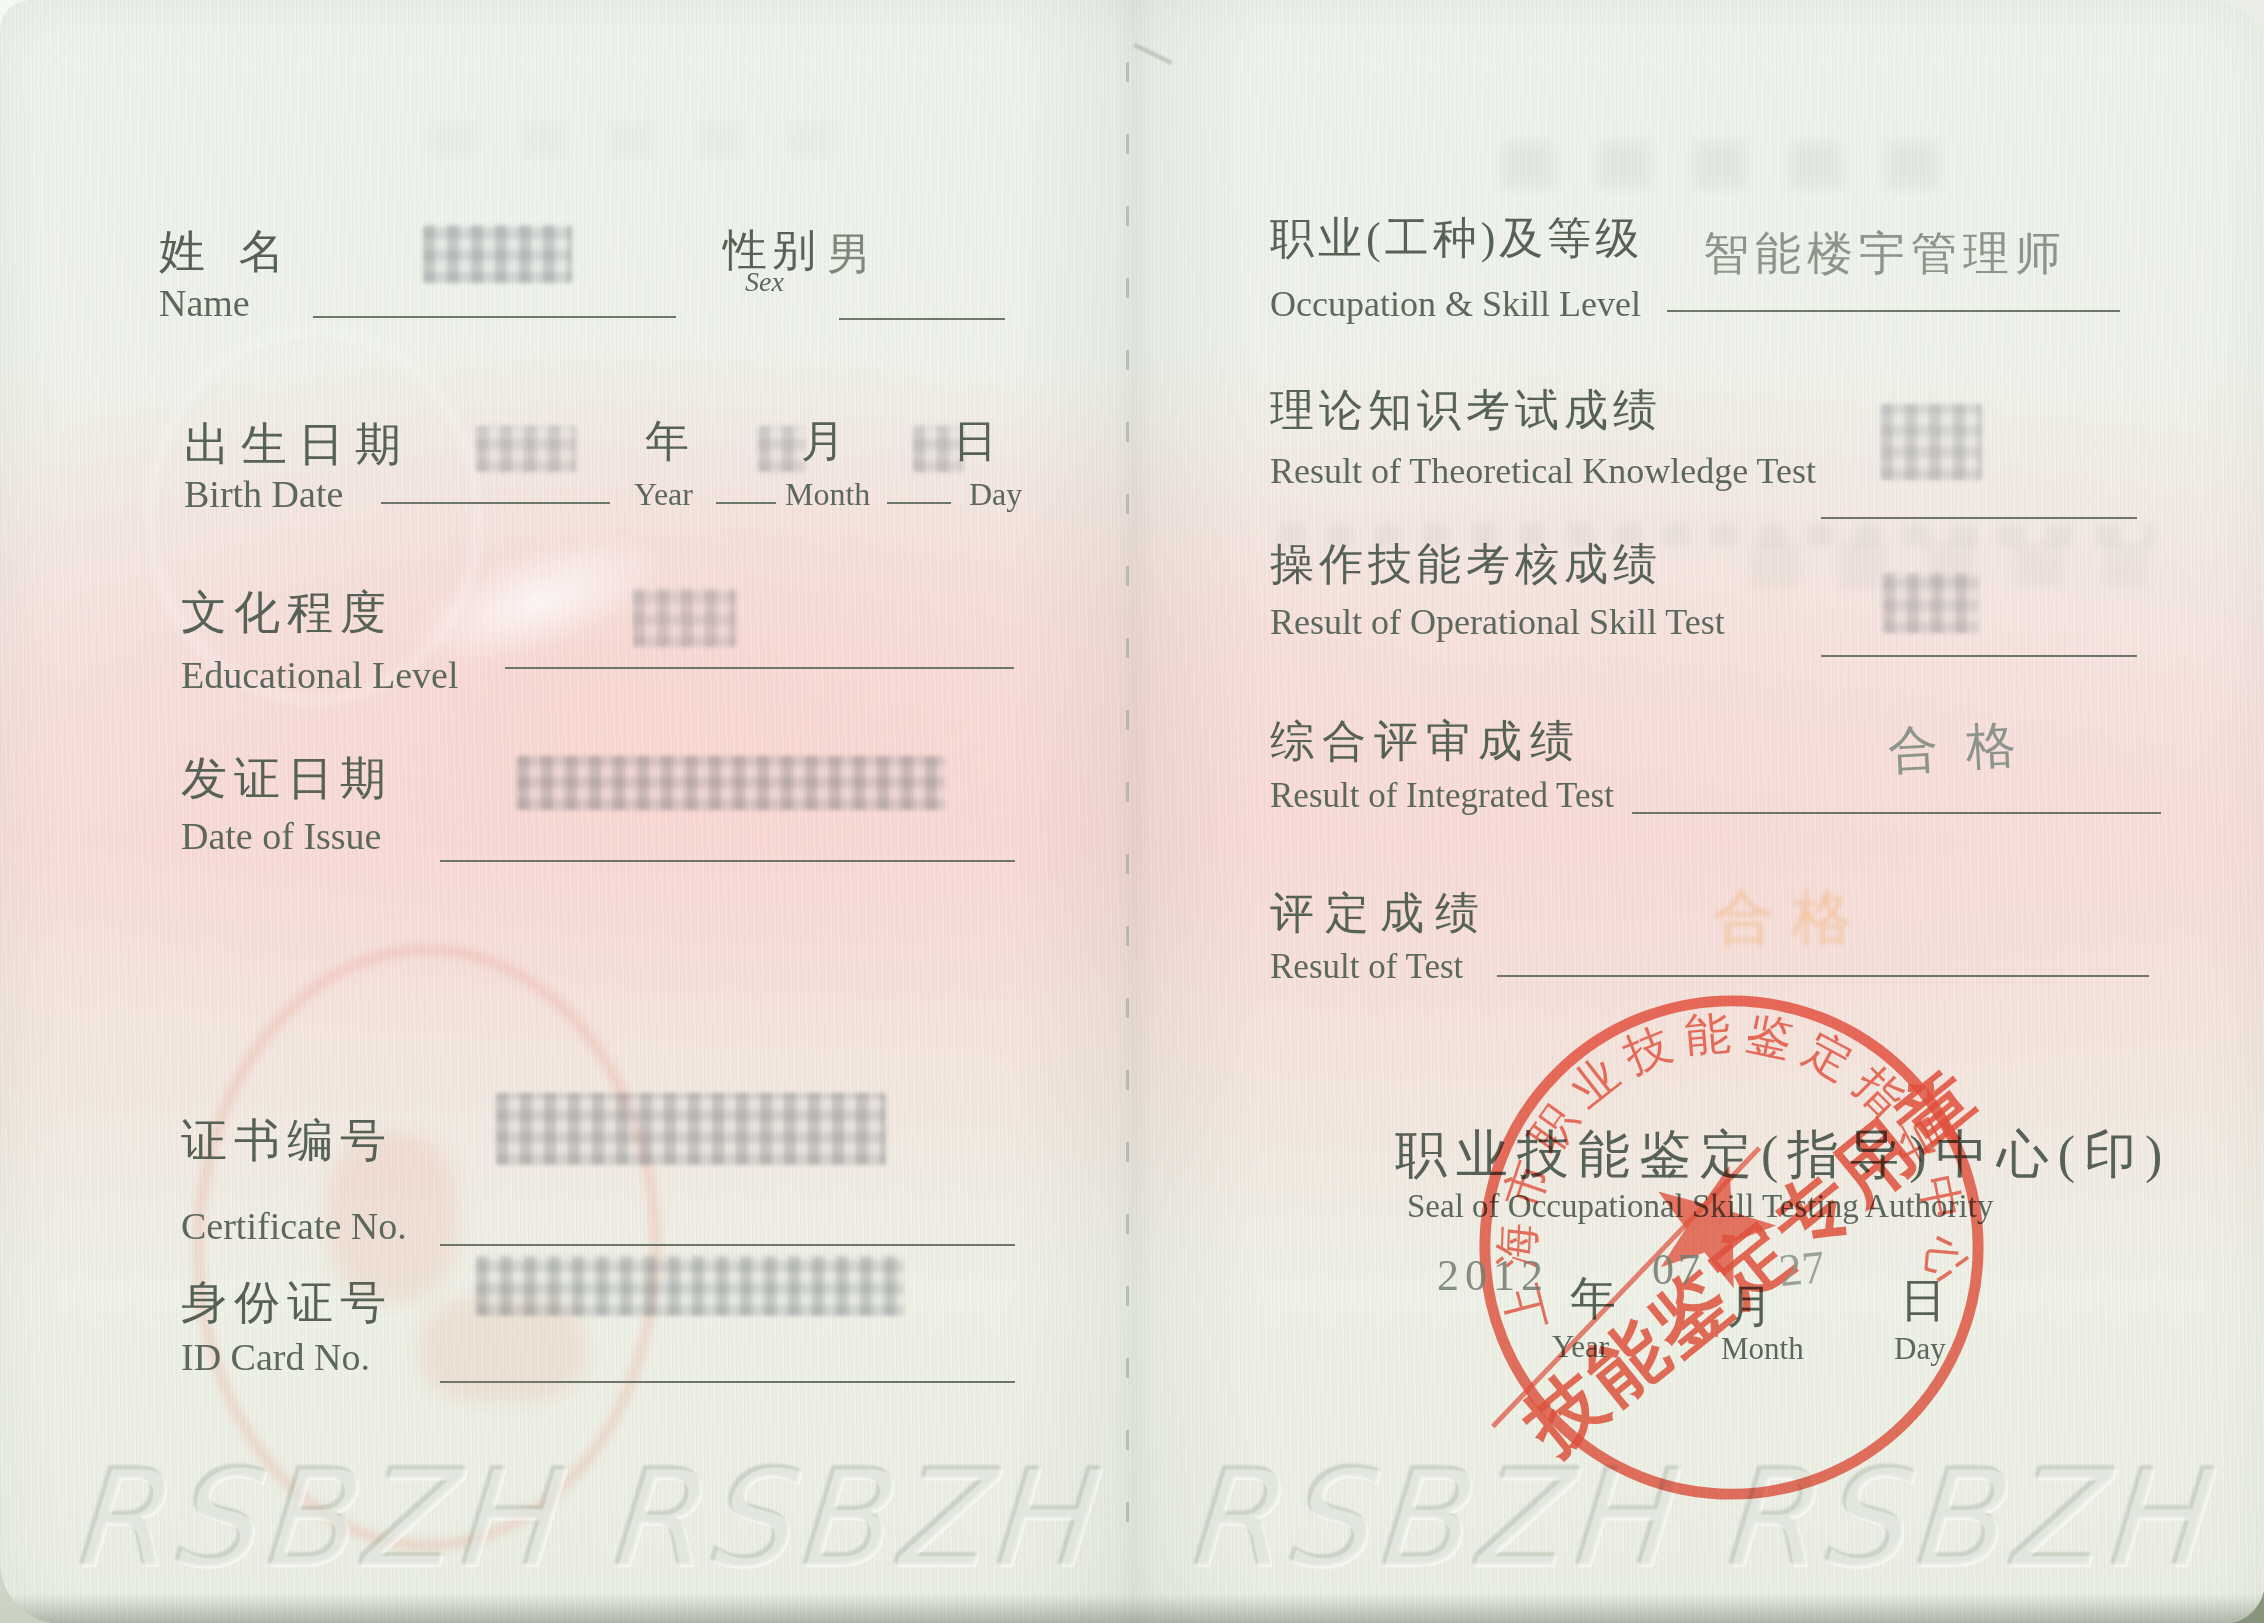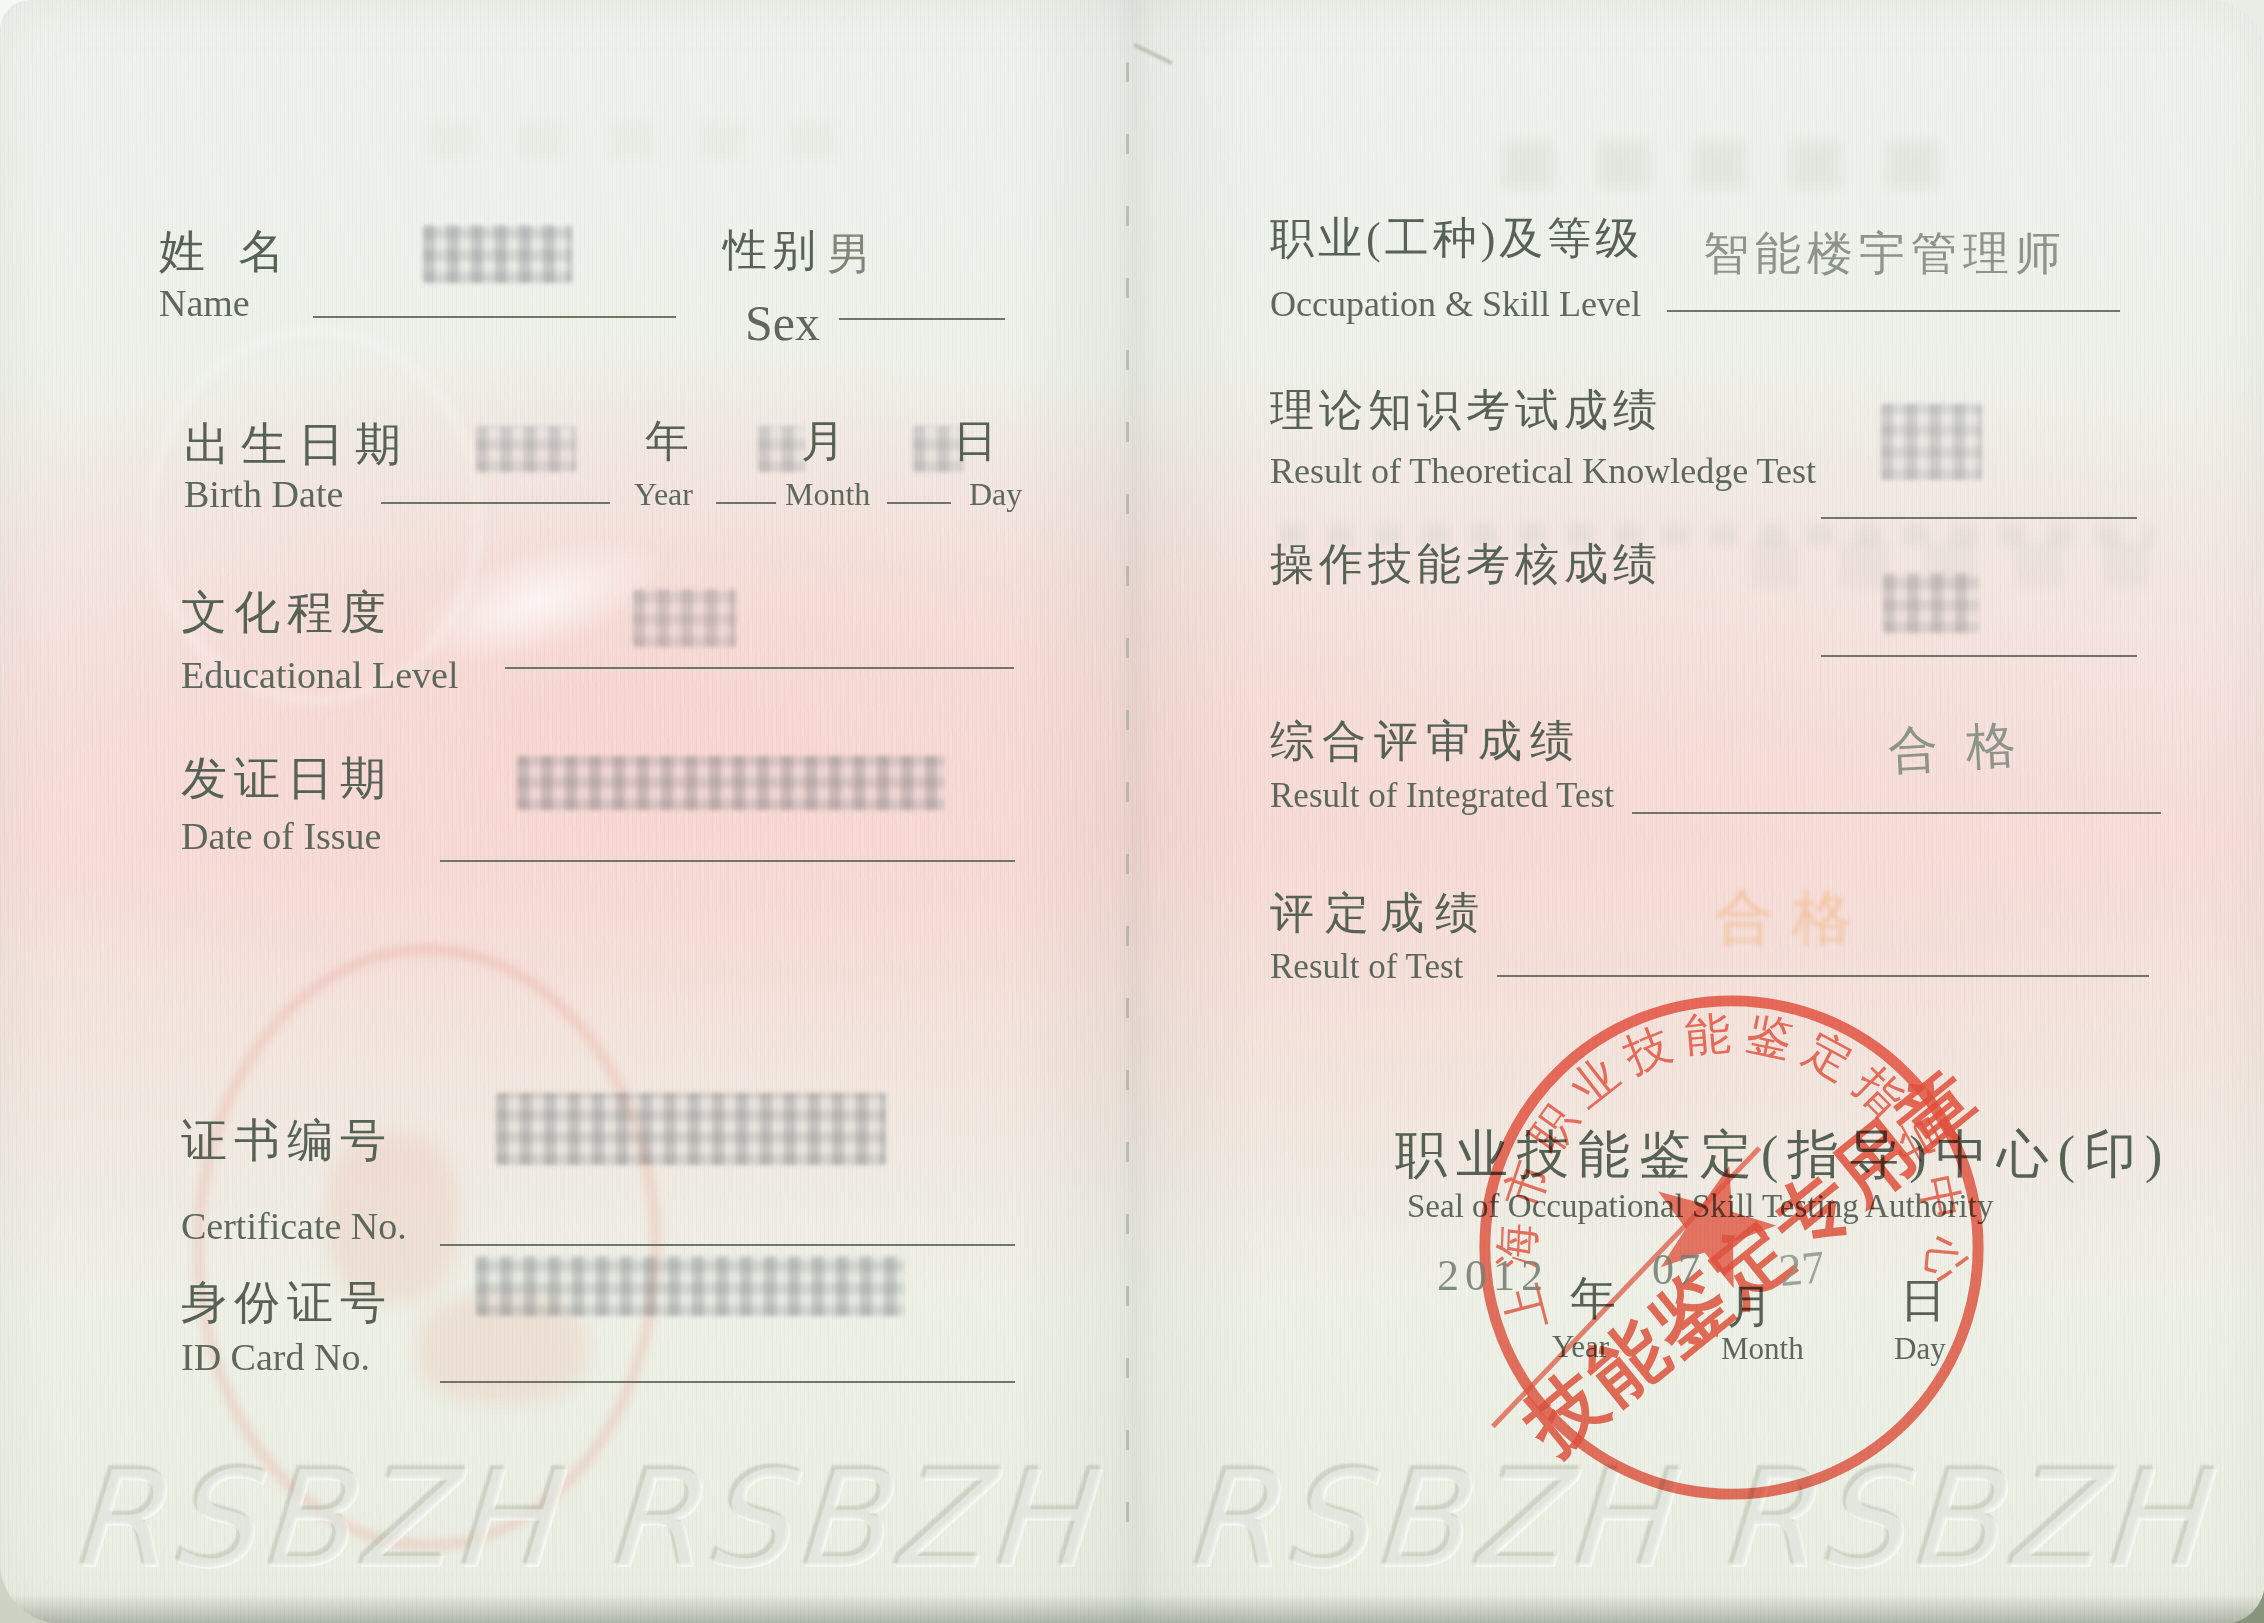--- a/index.html
+++ b/index.html
@@ -106,21 +106,21 @@
   <div class="wm" style="left:82px;">RSBZH RSBZH</div>
   <div class="wm" style="left:1196px;">RSBZH RSBZH</div>
 
   <div class="cn" style="left:159px; top:221px; font-size:46px; letter-spacing:11px;">姓 名</div>
   <div class="en" style="left:159px; top:281px; font-size:38px;">Name</div>
   <div class="px" style="left:423px; top:225px; width:149px; height:58px;"></div>
   <div class="ln" style="left:313px; top:316px; width:363px;"></div>
 
   <div class="cn" style="left:723px; top:221px; font-size:44px; letter-spacing:5px;">性别</div>
   <div class="val" style="left:827px; top:225px; font-size:44px; color:#7e867a;">男</div>
-  <div class="en" style="left:745px; top:294px; font-size:50px;">Sex</div>
+  <div class="en" style="left:745px; top:266px; font-size:28px;font-style:italic;">Sex</div>
   <div class="ln" style="left:839px; top:318px; width:166px;"></div>
 
   <div class="cn" style="left:184px; top:414px; font-size:46px; letter-spacing:11px;">出生日期</div>
   <div class="en" style="left:184px; top:472px; font-size:38px;">Birth Date</div>
   <div class="px light" style="left:476px; top:426px; width:100px; height:46px;"></div>
   <div class="cn" style="left:645px; top:412px; font-size:44px;">年</div>
   <div class="en" style="left:634px; top:476px; font-size:32px;">Year</div>
   <div class="px light" style="left:758px; top:426px; width:48px; height:46px;"></div>
   <div class="cn" style="left:801px; top:412px; font-size:44px;">月</div>
   <div class="en" style="left:785px; top:476px; font-size:32px;">Month</div>
@@ -155,20 +155,21 @@
   <div class="val" style="left:1703px; top:223px; font-size:46px; letter-spacing:6px; color:#8d948a;">智能楼宇管理师</div>
   <div class="en" style="left:1270px; top:283px; font-size:36px;">Occupation &amp; Skill Level</div>
   <div class="ln" style="left:1667px; top:310px; width:453px;"></div>
 
   <div class="cn" style="left:1270px; top:381px; font-size:44px; letter-spacing:5px;">理论知识考试成绩</div>
   <div class="en" style="left:1270px; top:450px; font-size:36px;">Result of Theoretical Knowledge Test</div>
   <div class="px light" style="left:1881px; top:404px; width:101px; height:76px;"></div>
   <div class="ln" style="left:1821px; top:517px; width:316px;"></div>
 
   <div class="cn" style="left:1270px; top:535px; font-size:44px; letter-spacing:5px;">操作技能考核成绩</div>
+  <div class="en" style="left:1270px; top:601px; font-size:36px;">Result of Operational Skill Test</div>
   <div class="px light" style="left:1883px; top:573px; width:96px; height:60px;"></div>
   <div class="ln" style="left:1821px; top:655px; width:316px;"></div>
 
   <div class="cn" style="left:1270px; top:712px; font-size:44px; letter-spacing:8px;">综合评审成绩</div>
   <div class="en" style="left:1270px; top:776px; font-size:35px;">Result of Integrated Test</div>
   <div class="val" style="left:1888px; top:714px; font-size:50px; letter-spacing:28px; color:#8d948a; transform:rotate(-3deg);">合格</div>
   <div class="ln" style="left:1632px; top:812px; width:529px;"></div>
 
   <div class="cn" style="left:1270px; top:884px; font-size:44px; letter-spacing:11px;">评定成绩</div>
   <div class="en" style="left:1270px; top:947px; font-size:35px;">Result of Test</div>

